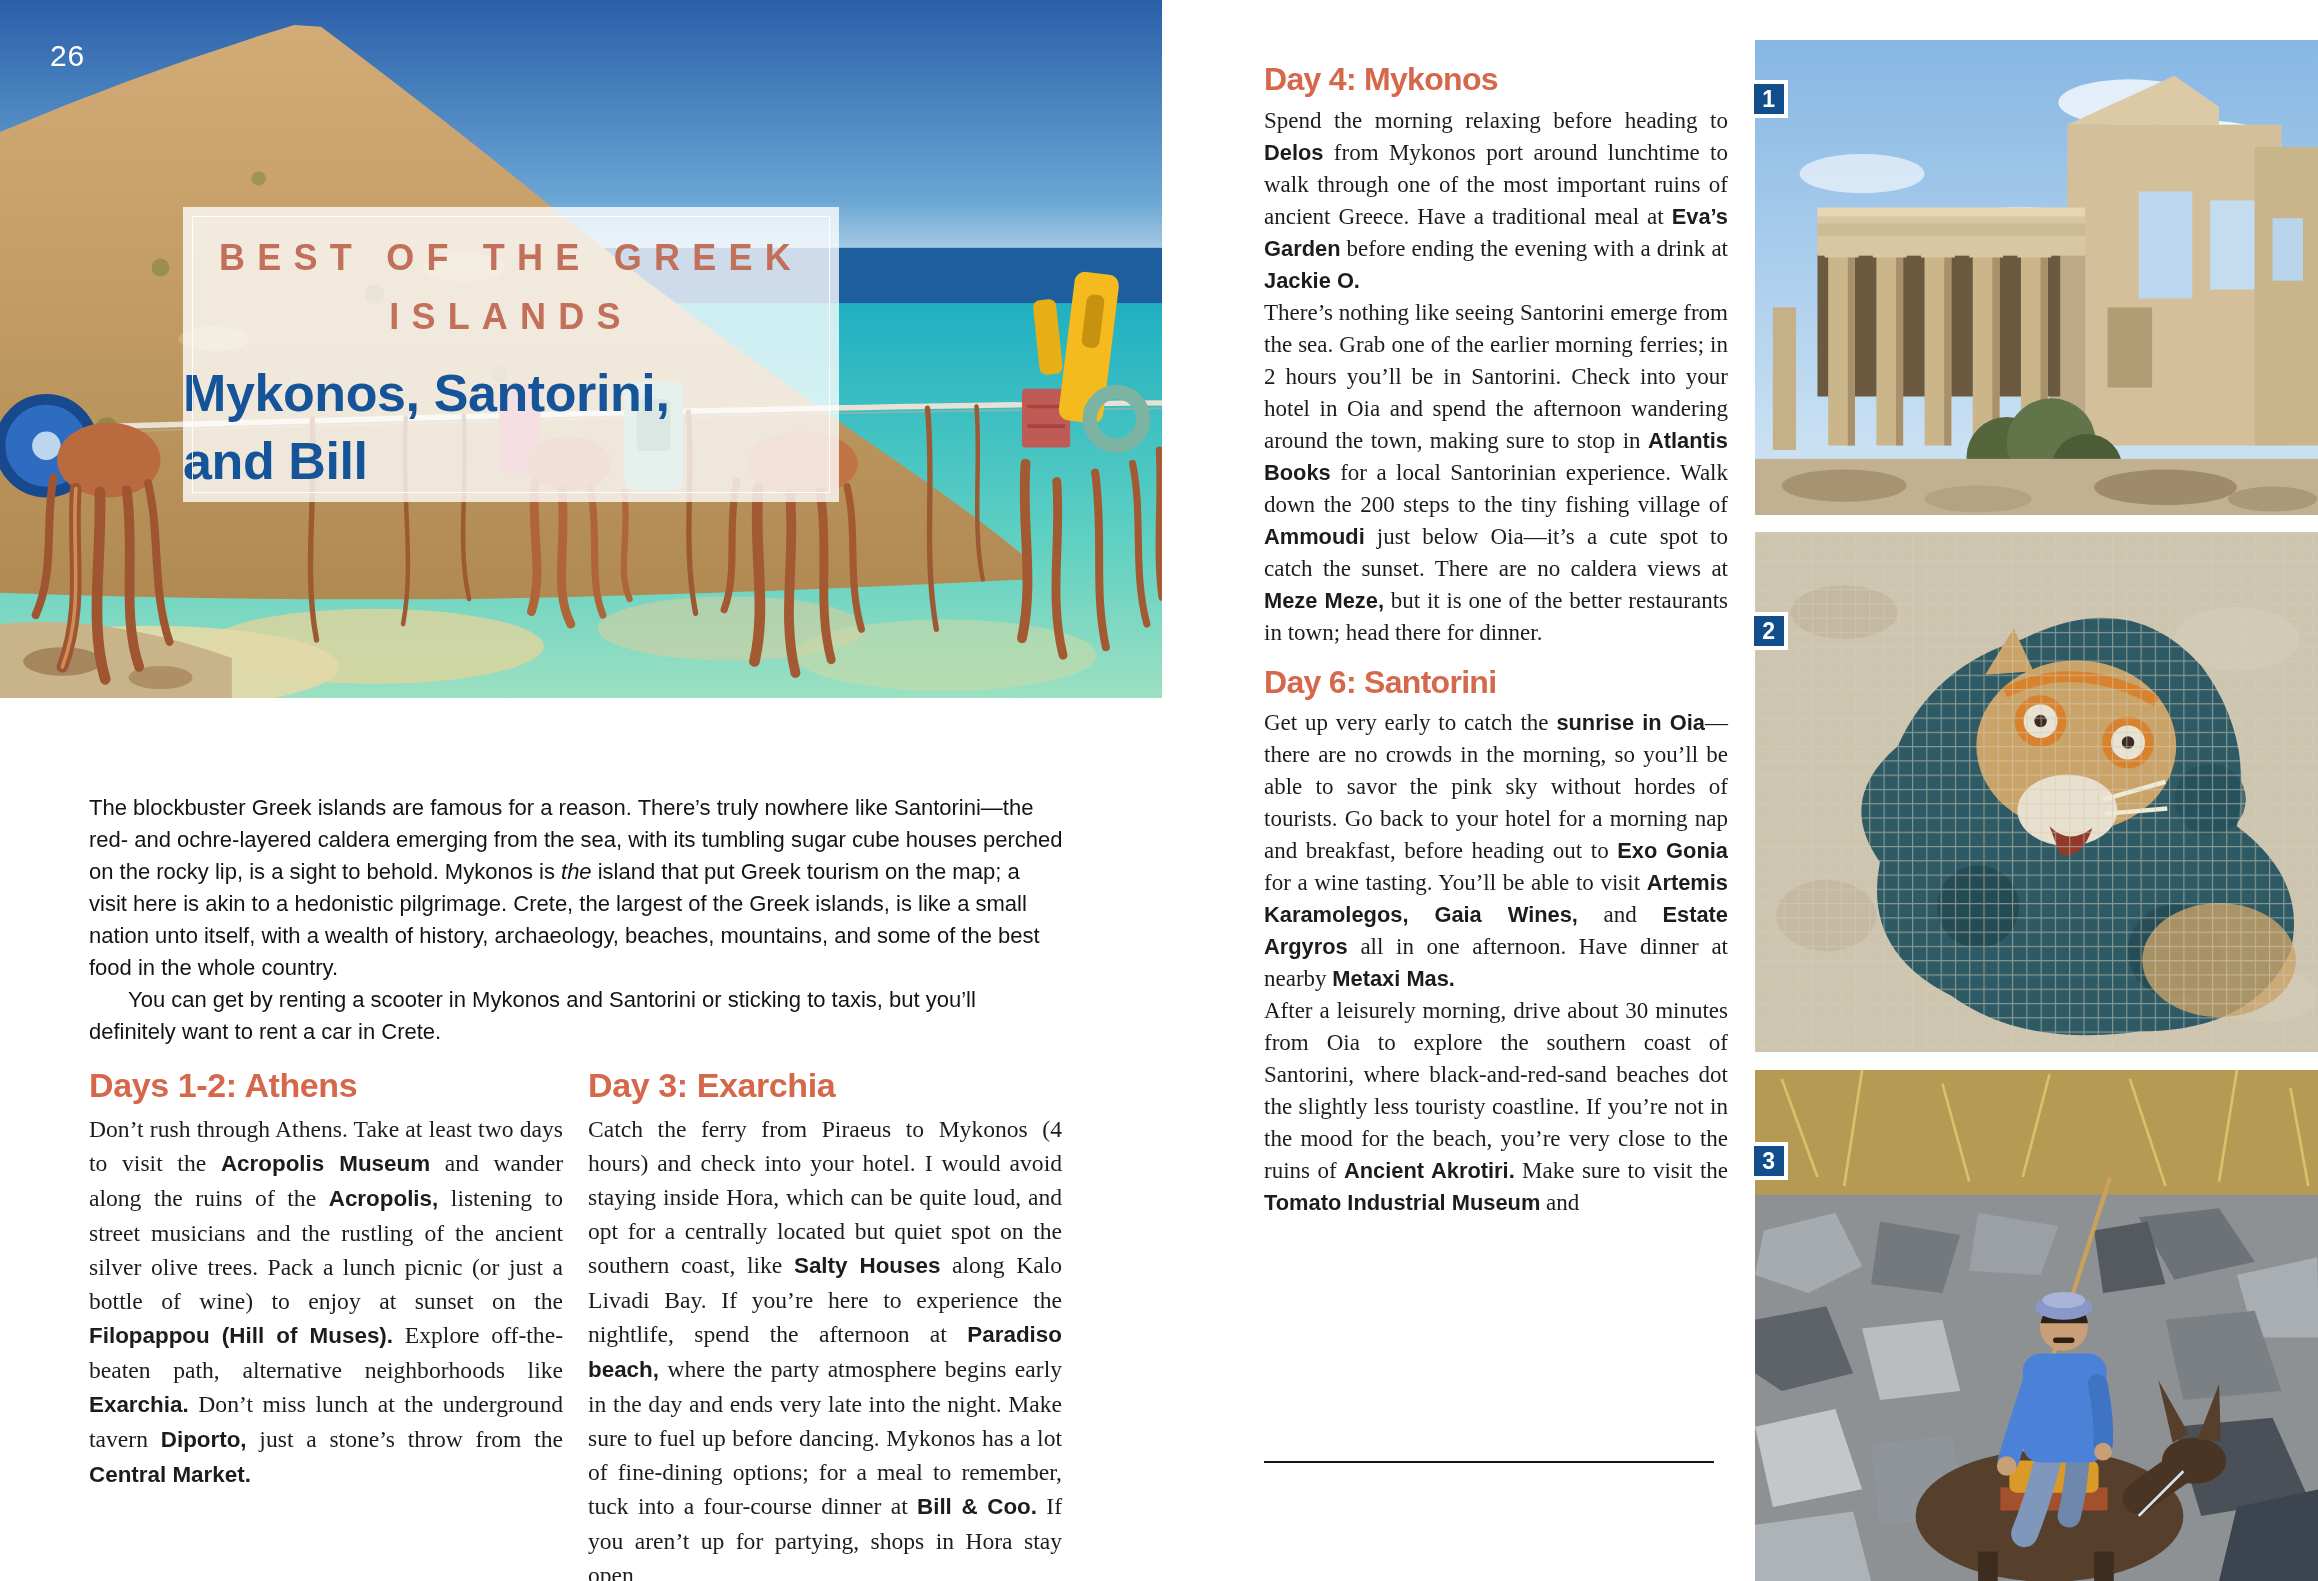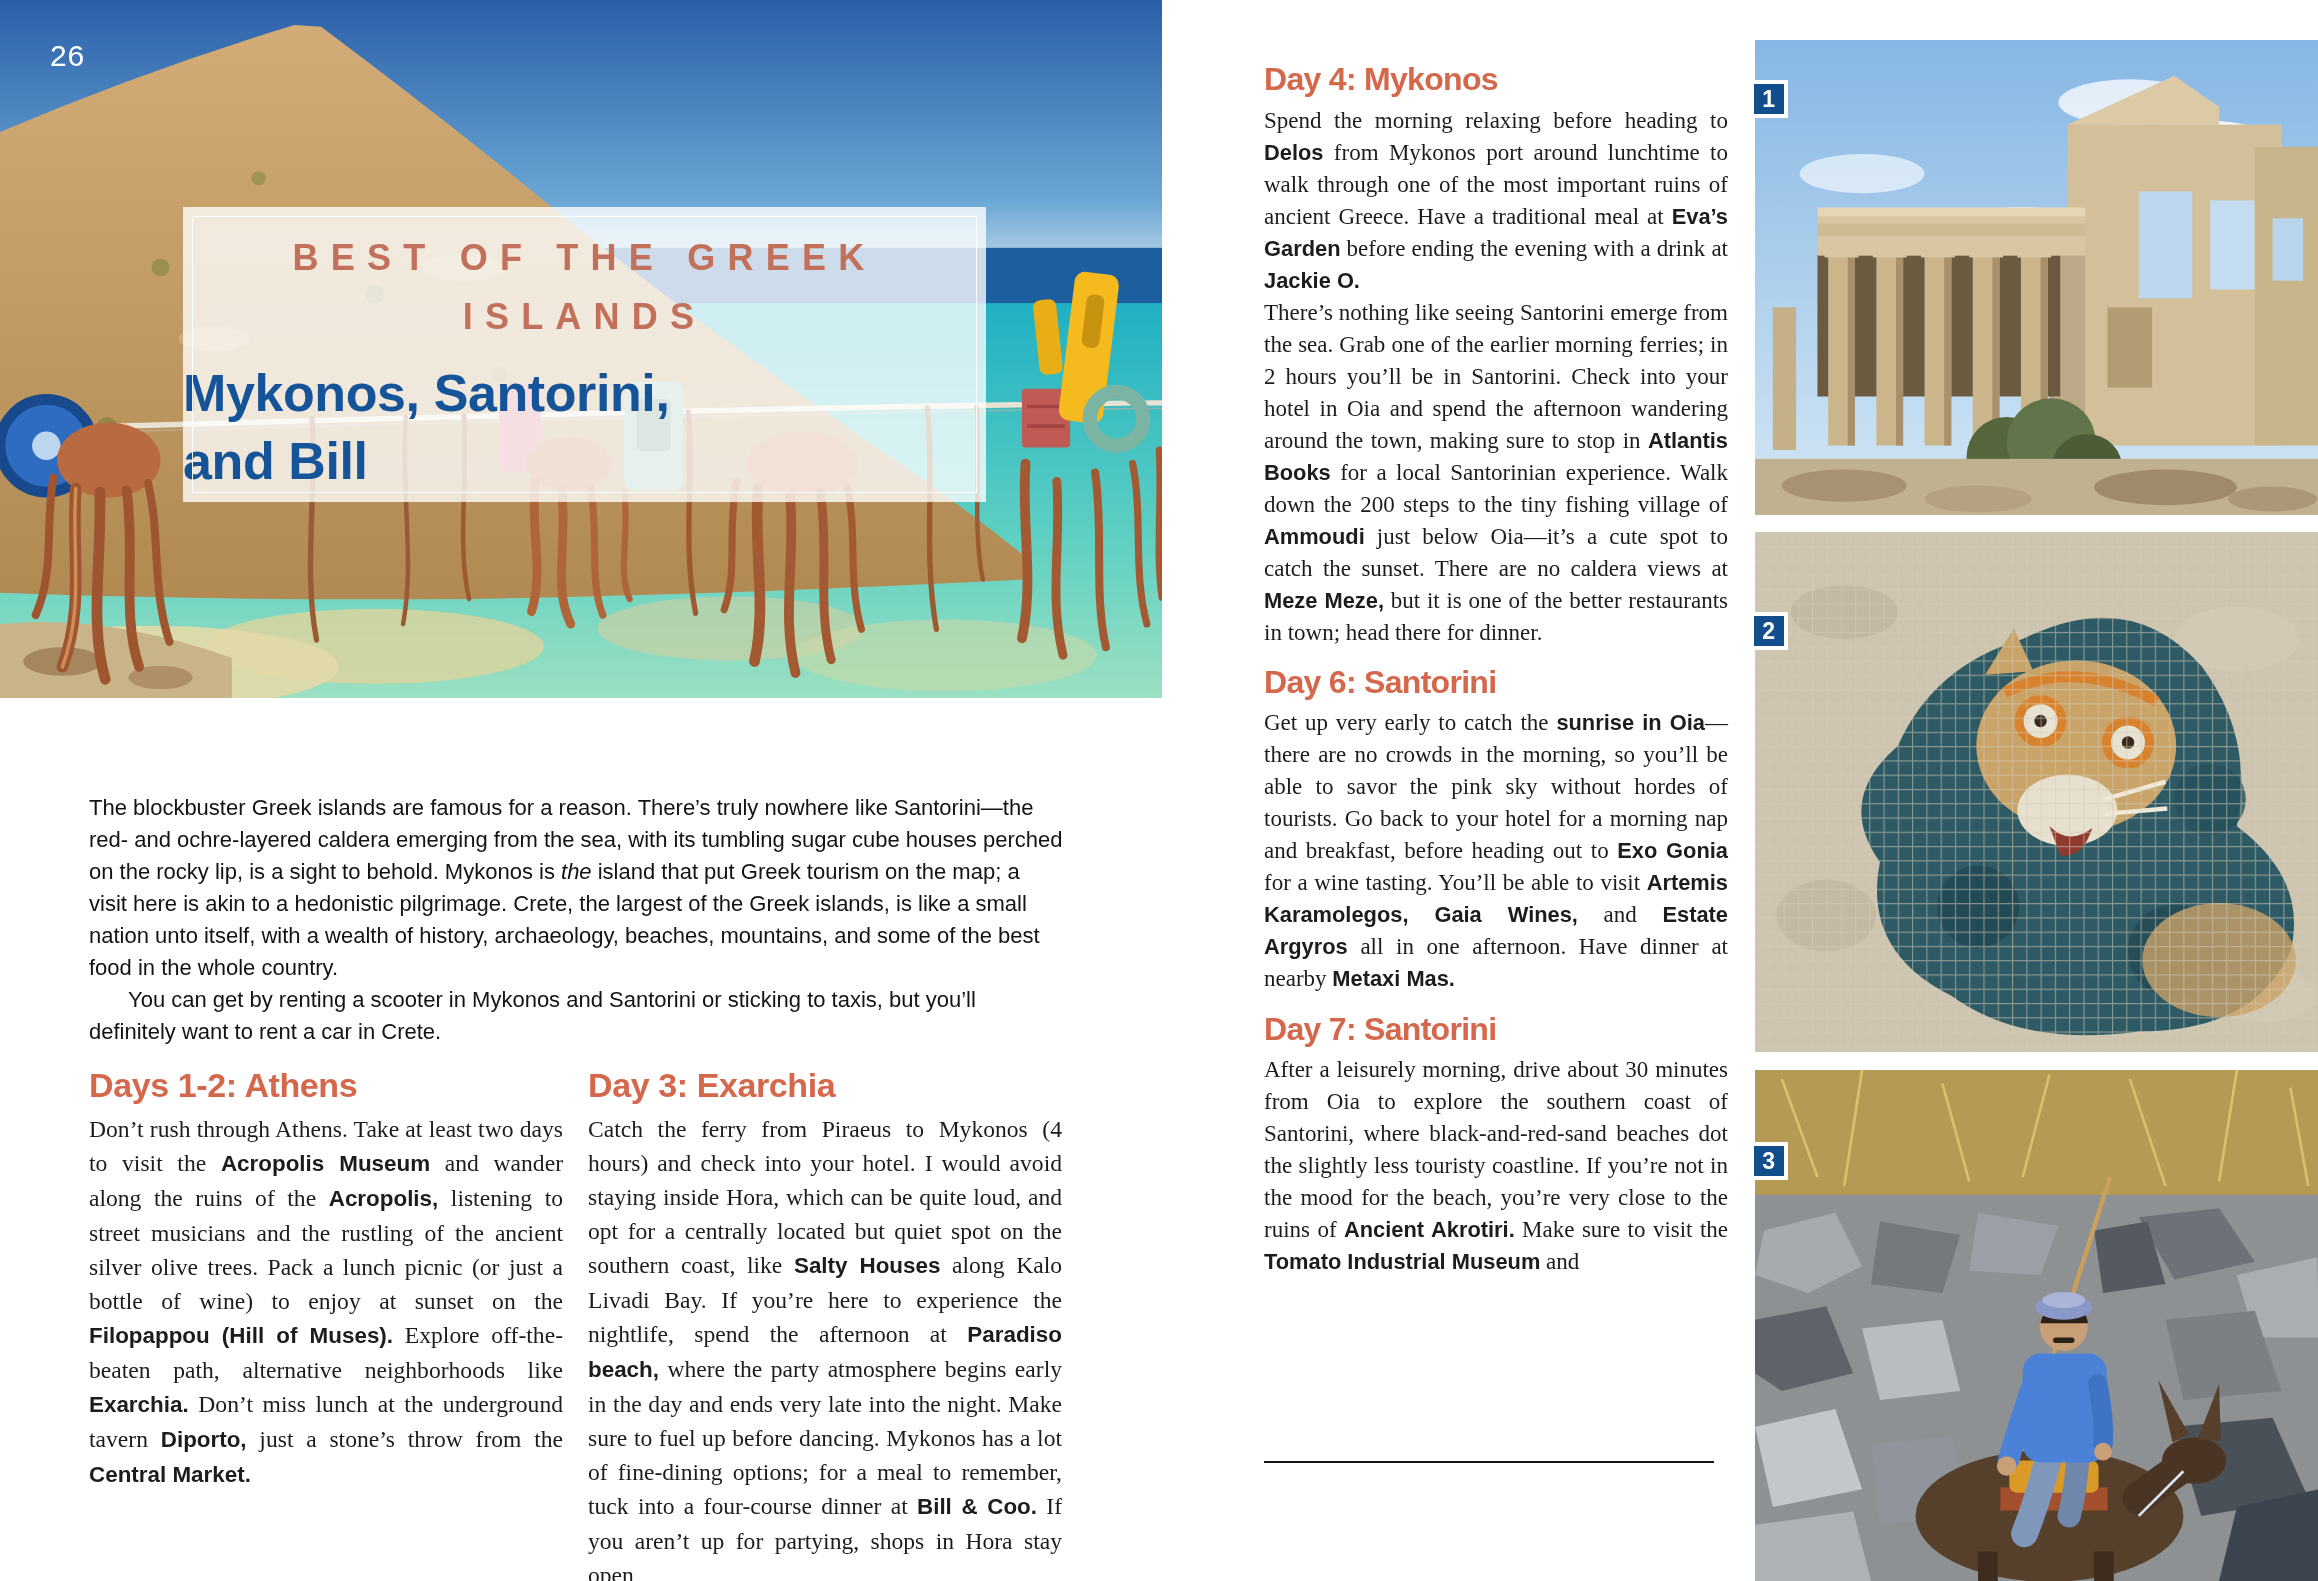--- a/index.html
+++ b/index.html
@@ -11,21 +11,21 @@
   .spread{position:absolute;inset:0;overflow:hidden;}
 
   
   .hero{position:absolute;left:0;top:0;width:1162px;height:698px;overflow:hidden;}
   .hero svg{display:block;width:100%;height:100%;}
   .page-num{
     position:absolute;left:50px;top:39px;
     font-size:30px;font-weight:400;color:#ffffff;letter-spacing:0.9px;
   }
   .hero-box{
-    position:absolute;left:183px;top:207px;width:803px;height:295px;
+    position:absolute;left:183px;top:207px;width:656px;height:295px;
     background:rgba(255,255,255,0.78);
   }
   .hero-box::after{
     content:"";position:absolute;inset:9px;
     border:1.8px solid rgba(255,255,255,0.95);pointer-events:none;
   }
   .kicker{
     margin-top:21.4px;text-align:center;
     font-size:36px;font-weight:700;letter-spacing:0.34em;
     color:var(--kicker,#c2705a);line-height:59px;
@@ -225,21 +225,20 @@
   <div class="rcol">
 
     <h2 class="sec">Day 4: Mykonos</h2>
     <p class="body rt"><span>Spend the morning relaxing before heading to </span><span class="b">Delos</span><span> from Mykonos port around lunchtime to walk through one of the most important ruins of ancient Greece. Have a traditional meal at </span><span class="b">Eva’s Garden</span><span> before ending the evening with a drink at </span><span class="b">Jackie O.</span></p>
 
     <p class="body rt"><span>There’s nothing like seeing Santorini emerge from the sea. Grab one of the earlier morning ferries; in 2 hours you’ll be in Santorini. Check into your hotel in Oia and spend the afternoon wandering around the town, making sure to stop in </span><span class="b">Atlantis Books</span><span> for a local Santorinian experience. Walk down the 200 steps to the tiny fishing village of </span><span class="b">Ammoudi</span><span> just below Oia—it’s a cute spot to catch the sunset. There are no caldera views at </span><span class="b">Meze Meze,</span><span> but it is one of the better restaurants in town; head there for dinner.</span></p>
 
     <h2 class="sec">Day 6: Santorini</h2>
     <p class="body rt"><span>Get up very early to catch the </span><span class="b">sunrise in Oia</span><span>—there are no crowds in the morning, so you’ll be able to savor the pink sky without hordes of tourists. Go back to your hotel for a morning nap and breakfast, before heading out to </span><span class="b">Exo Gonia</span><span> for a wine tasting. You’ll be able to visit </span><span class="b">Artemis Karamolegos, Gaia Wines,</span><span> and </span><span class="b">Estate Argyros</span><span> all in one afternoon. Have dinner at nearby </span><span class="b">Metaxi Mas.</span></p>
 
-    <h2 class="sec">Day 7: Santorini</h2>
     <p class="body rt"><span>After a leisurely morning, drive about 30 minutes from Oia to explore the southern coast of Santorini, where black-and-red-sand beaches dot the slightly less touristy coastline. If you’re not in the mood for the beach, you’re very close to the ruins of </span><span class="b">Ancient Akrotiri.</span><span> Make sure to visit the </span><span class="b">Tomato Industrial Museum</span><span> and</span></p>
   </div>
 
   <div class="caption-block">
     <div class="cap-rule"></div>
   </div>
 
   <div class="photos">
 
     <div class="photo p1">

